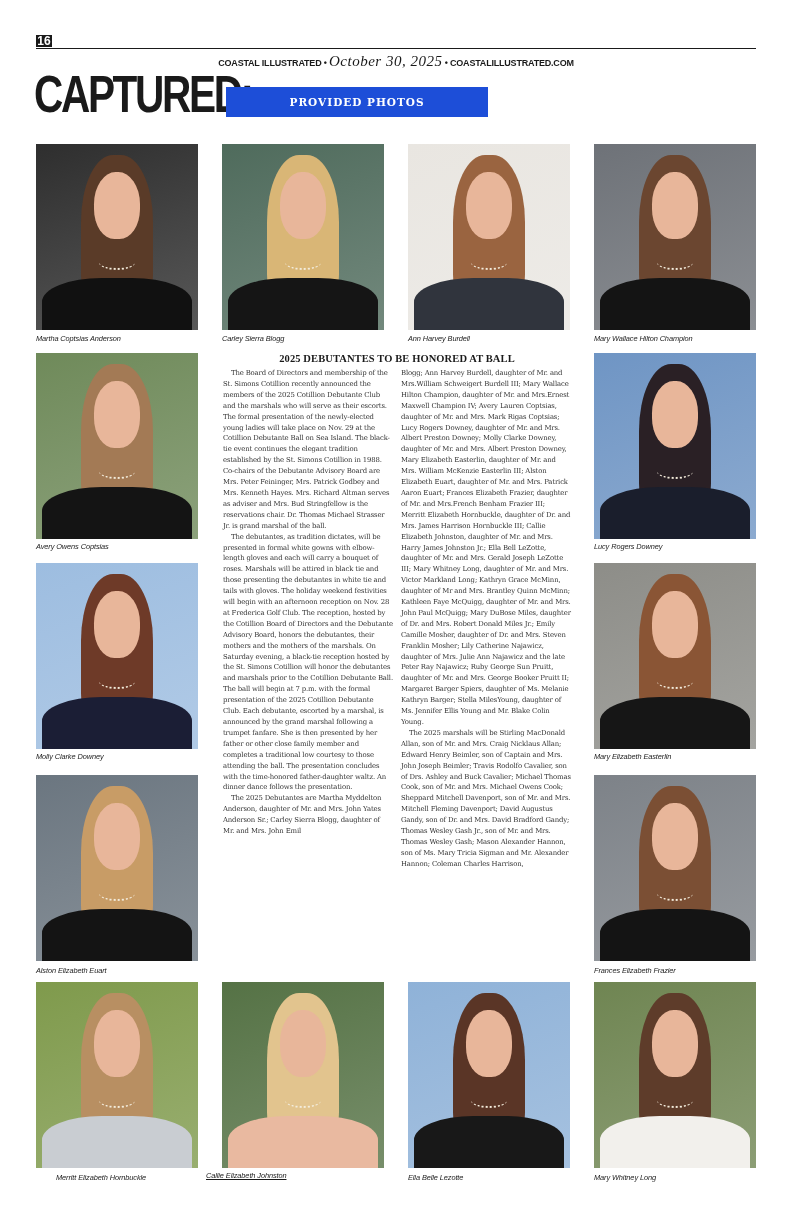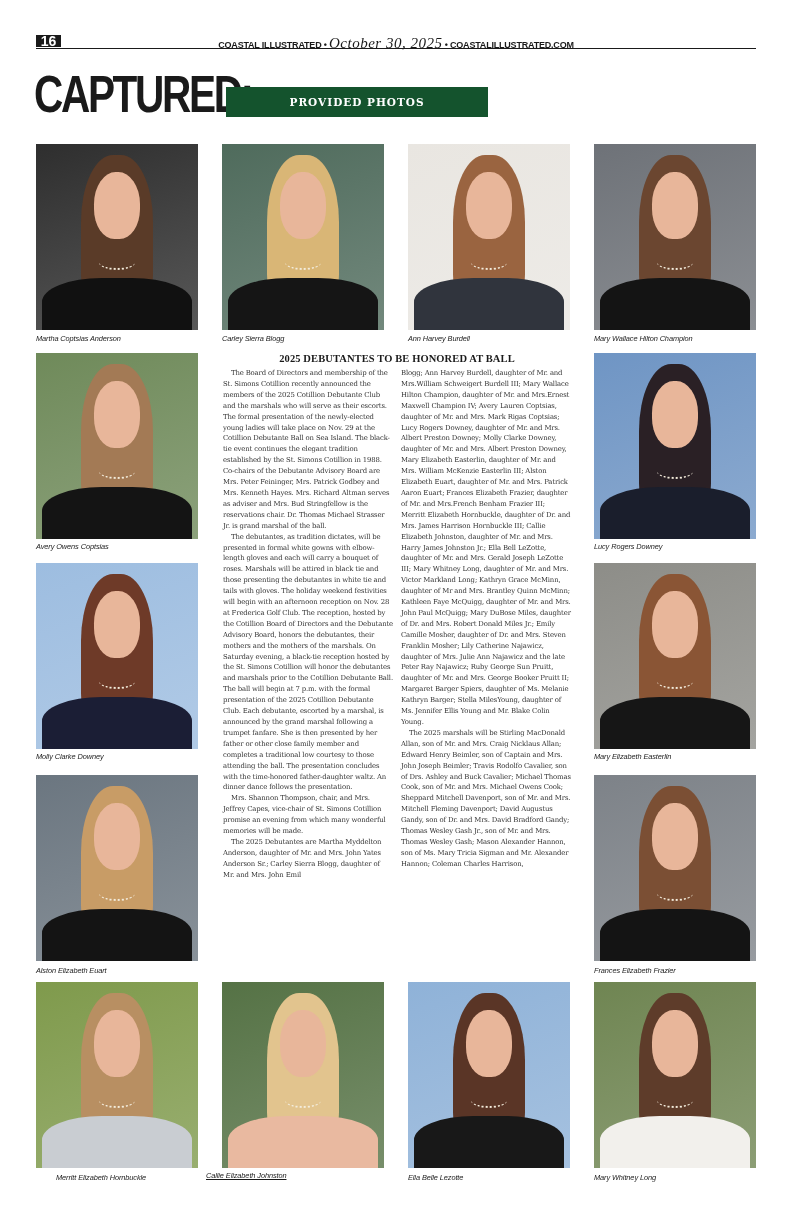--- a/index.html
+++ b/index.html
@@ -1,28 +1,28 @@
 <!DOCTYPE html>
 <html><head>
 <meta charset="utf-8">
 <style>
   * { box-sizing: border-box; margin: 0; padding: 0; }
   html, body { width: 792px; height: 1224px; background: #ffffff; overflow: hidden; }
   body { position: relative; font-family: "Liberation Serif", serif; color: #222; }
 
-  .page-num { position: absolute; left: 36px; top: 35px; width: 25px; height: 12px; background: #1a1a1a; color: #fff;
-    font-family: "Liberation Sans", sans-serif; font-weight: bold; font-size: 14px; line-height: 12px; text-align: center; }
-  .folio { position: absolute; left: 0; width: 792px; top: 35px; text-align: center; font-family: "Liberation Sans", sans-serif;
+  .page-num { position: absolute; left: 36px; top: 35px; width: 16px; height: 12px; background: #1a1a1a; color: #fff;
+    font-family: "Liberation Sans", sans-serif; font-weight: bold; font-size: 12px; line-height: 12px; text-align: center; }
+  .folio { position: absolute; left: 0; width: 792px; top: 53px; text-align: center; font-family: "Liberation Sans", sans-serif;
     font-size: 9px; font-weight: bold; color: #1a1a1a; letter-spacing: -0.2px; }
   .folio .date { font-family: "Liberation Serif", serif; font-style: italic; font-size: 15px; font-weight: normal; letter-spacing: 0.5px; }
   .rule { position: absolute; left: 36px; top: 48px; width: 720px; height: 1px; background: #1a1a1a; }
 
   .captured { position: absolute; left: 34px; top: 64px; font-family: "Liberation Sans", sans-serif; font-weight: bold;
     font-size: 52px; line-height: 60px; color: #1a1a1a; letter-spacing: -3px; transform: scaleX(0.78); transform-origin: left top; }
-  .photo-banner { position: absolute; left: 226px; top: 87px; width: 262px; height: 30px; background: #14532d; color: #fff;
+  .photo-banner { position: absolute; left: 226px; top: 87px; width: 262px; height: 30px; background: #1d4ed8; color: #fff;
     font-family: "DejaVu Serif", serif; font-weight: bold; font-size: 10.5px; letter-spacing: 1px; text-align: center; line-height: 30px; }
 
   .photo { position: absolute; width: 162px; overflow: hidden; }
   .photo .bg { position: absolute; inset: 0; }
   .photo .hair { position: absolute; left: 28%; top: 6%; width: 44%; height: 80%; border-radius: 45% 45% 20% 20%; }
   .photo .face { position: absolute; left: 36%; top: 15%; width: 28%; height: 36%; border-radius: 48% 48% 45% 45%; background: #e8b69a; }
   .photo .body { position: absolute; left: 4%; top: 72%; width: 92%; height: 32%; border-radius: 40% 40% 0 0; }
   .photo .pearls { position: absolute; left: 39%; top: 60%; width: 22%; height: 8%; border-bottom: 2px dotted #f3ecdc; border-radius: 0 0 50% 50%; }
 
   .caption { position: absolute; font-family: "Liberation Sans", sans-serif; font-style: italic; font-size: 7.4px; color: #1a1a1a; letter-spacing: -0.1px; }
@@ -162,19 +162,18 @@
   </div>
 <div class="caption" style="left:36px; top:1173px;padding-left:20px;">Merritt Elizabeth Hornbuckle</div>
 <div class="caption" style="left:206px; top:1171px;text-decoration:underline;">Callie Elizabeth Johnston</div>
 <div class="caption" style="left:408px; top:1173px;">Ella Belle Lezotte</div>
 <div class="caption" style="left:594px; top:1173px;">Mary Whitney Long</div>
 
 <div class="headline">2025 DEBUTANTES TO BE HONORED AT BALL</div>
 <div class="col" style="left:223px;">
   <p>The Board of Directors and membership of the St. Simons Cotillion recently announced the members of the 2025 Cotillion Debutante Club and the marshals who will serve as their escorts. The formal presentation of the newly-elected young ladies will take place on Nov. 29 at the Cotillion Debutante Ball on Sea Island. The black-tie event continues the elegant tradition established by the St. Simons Cotillion in 1988. Co-chairs of the Debutante Advisory Board are Mrs. Peter Feininger, Mrs. Patrick Godbey and Mrs. Kenneth Hayes. Mrs. Richard Altman serves as adviser and Mrs. Bud Stringfellow is the reservations chair. Dr. Thomas Michael Strasser Jr. is grand marshal of the ball.</p>
   <p>The debutantes, as tradition dictates, will be presented in formal white gowns with elbow-length gloves and each will carry a bouquet of roses. Marshals will be attired in black tie and those presenting the debutantes in white tie and tails with gloves. The holiday weekend festivities will begin with an afternoon reception on Nov. 28 at Frederica Golf Club. The reception, hosted by the Cotillion Board of Directors and the Debutante Advisory Board, honors the debutantes, their mothers and the mothers of the marshals. On Saturday evening, a black-tie reception hosted by the St. Simons Cotillion will honor the debutantes and marshals prior to the Cotillion Debutante Ball. The ball will begin at 7 p.m. with the formal presentation of the 2025 Cotillion Debutante Club. Each debutante, escorted by a marshal, is announced by the grand marshal following a trumpet fanfare. She is then presented by her father or other close family member and completes a traditional low courtesy to those attending the ball. The presentation concludes with the time-honored father-daughter waltz. An dinner dance follows the presentation.</p>
-  <p>Mrs. Shannon Thompson, chair, and Mrs. Jeffrey Capes, vice-chair of St. Simons Cotillion promise an evening from which many wonderful memories will be made.</p>
   <p>The 2025 Debutantes are Martha Myddelton Anderson, daughter of Mr. and Mrs. John Yates Anderson Sr.; Carley Sierra Blogg, daughter of Mr. and Mrs. John Emil</p>
 </div>
 <div class="col" style="left:401px;">
   <p class="noindent">Blogg; Ann Harvey Burdell, daughter of Mr. and Mrs.William Schweigert Burdell III; Mary Wallace Hilton Champion, daughter of Mr. and Mrs.Ernest Maxwell Champion IV; Avery Lauren Coptsias, daughter of Mr. and Mrs. Mark Rigas Coptsias; Lucy Rogers Downey, daughter of Mr. and Mrs. Albert Preston Downey; Molly Clarke Downey, daughter of Mr. and Mrs. Albert Preston Downey, Mary Elizabeth Easterlin, daughter of Mr. and Mrs. William McKenzie Easterlin III; Alston Elizabeth Euart, daughter of Mr. and Mrs. Patrick Aaron Euart; Frances Elizabeth Frazier, daughter of Mr. and Mrs.French Benham Frazier III; Merritt Elizabeth Hornbuckle, daughter of Dr. and Mrs. James Harrison Hornbuckle III; Callie Elizabeth Johnston, daughter of Mr. and Mrs. Harry James Johnston Jr.; Ella Bell LeZotte, daughter of Mr. and Mrs. Gerald Joseph LeZotte III; Mary Whitney Long, daughter of Mr. and Mrs. Victor Markland Long; Kathryn Grace McMinn, daughter of Mr and Mrs. Brantley Quinn McMinn; Kathleen Faye McQuigg, daughter of Mr. and Mrs. John Paul McQuigg; Mary DuBose Miles, daughter of Dr. and Mrs. Robert Donald Miles Jr.; Emily Camille Mosher, daughter of Dr. and Mrs. Steven Franklin Mosher; Lily Catherine Najawicz, daughter of Mrs. Julie Ann Najawicz and the late Peter Ray Najawicz; Ruby George Sun Pruitt, daughter of Mr. and Mrs. George Booker Pruitt II; Margaret Barger Spiers, daughter of Ms. Melanie Kathryn Barger; Stella MilesYoung, daughter of Ms. Jennifer Ellis Young and Mr. Blake Colin Young.</p>
   <p>The 2025 marshals will be Stirling MacDonald Allan, son of Mr. and Mrs. Craig Nicklaus Allan; Edward Henry Beimler, son of Captain and Mrs. John Joseph Beimler; Travis Rodolfo Cavalier, son of Drs. Ashley and Buck Cavalier; Michael Thomas Cook, son of Mr. and Mrs. Michael Owens Cook; Sheppard Mitchell Davenport, son of Mr. and Mrs. Mitchell Fleming Davenport; David Augustus Gandy, son of Dr. and Mrs. David Bradford Gandy; Thomas Wesley Gash Jr., son of Mr. and Mrs. Thomas Wesley Gash; Mason Alexander Hannon, son of Ms. Mary Tricia Sigman and Mr. Alexander Hannon; Coleman Charles Harrison,</p>
 </div>
 
 </body></html>

